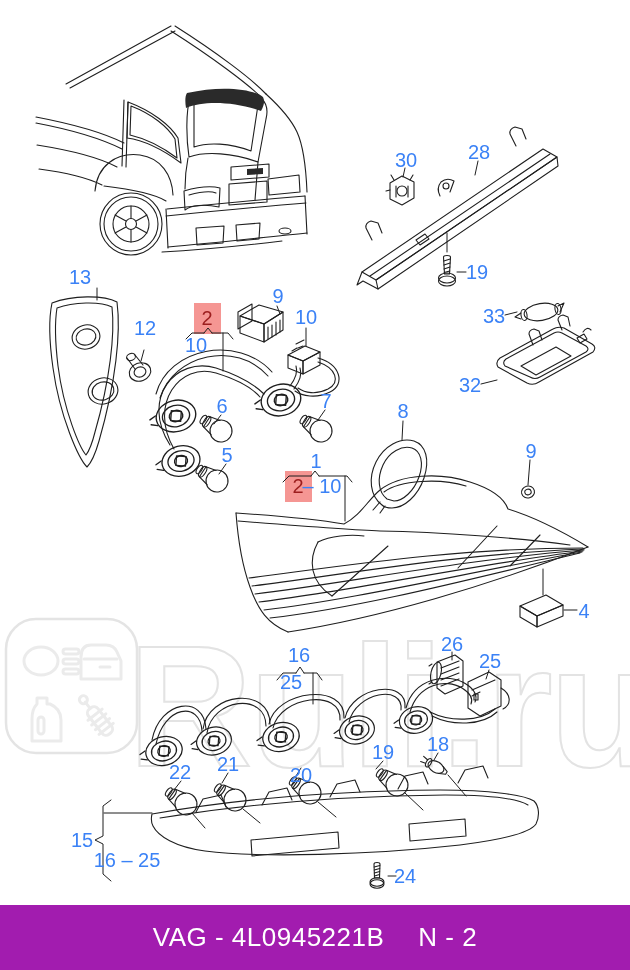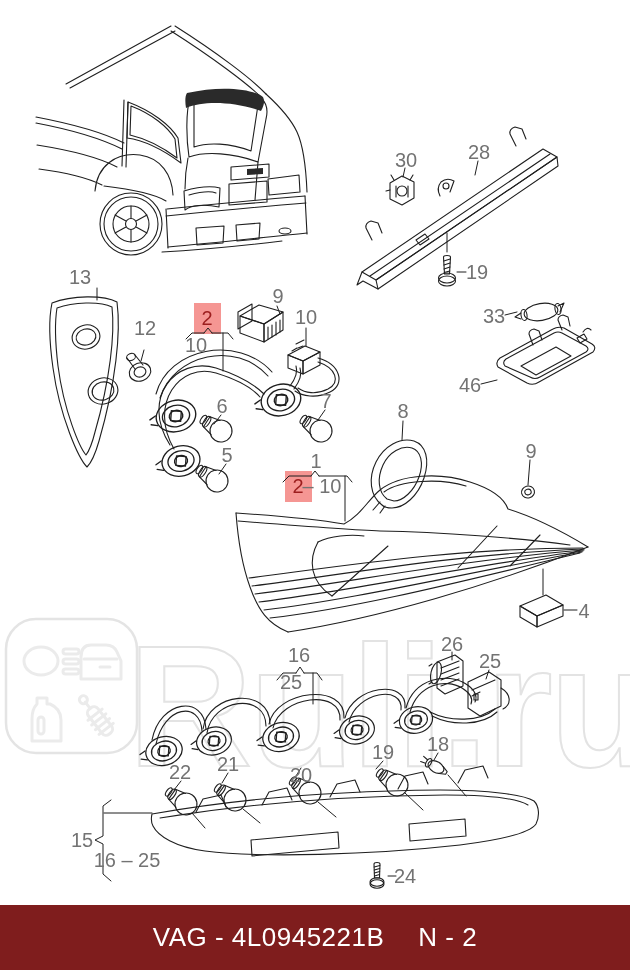--- a/index.html
+++ b/index.html
@@ -6,21 +6,21 @@
   #stage{position:relative;width:630px;height:970px;overflow:hidden;background:#ffffff;
          font-family:"Liberation Sans",sans-serif;}
   .layer{position:absolute;left:0;top:0;width:630px;height:970px;}
   #wm-layer{z-index:1;}
   #wm-text{position:absolute;left:128px;top:620px;font-size:172px;font-weight:bold;line-height:1;
            color:transparent;-webkit-text-stroke:2px #e3e3e3;letter-spacing:-3px;white-space:nowrap;}
   #hl-layer{z-index:2;}
   .hlbox{position:absolute;width:27px;height:31px;}
   #art-layer{z-index:3;}
   #callout-layer{z-index:4;}
-  .callout{position:absolute;transform:translate(-50%,-50%);font-size:20px;color:#737373;
+  .callout{position:absolute;transform:translate(-50%,-50%);font-size:20px;color:#3b82f6;
            white-space:nowrap;line-height:1;}
   #footer-bar{position:absolute;left:0;top:905px;width:630px;height:65px;z-index:5;
               display:flex;align-items:center;justify-content:center;gap:34px;
               font-size:26px;letter-spacing:.5px;}
 </style>
 </head>
 <body>
 
 <div id="stage">
 
@@ -351,33 +351,33 @@
       <div class="callout" style="left: 403px; top: 411px;">8</div>
       <div class="callout" style="left: 531px; top: 451px;">9</div>
       <div class="callout" style="left: 316px; top: 461px;">1</div>
       <div class="callout" style="left: 298px; top: 486px; color: rgb(156, 30, 30);">2</div>
       <div class="callout" style="left: 322px; top: 486px;">– 10</div>
       <div class="callout" style="left: 584px; top: 611px;">4</div>
       <div class="callout" style="left: 406px; top: 160px;">30</div>
       <div class="callout" style="left: 479px; top: 152px;">28</div>
       <div class="callout" style="left: 477px; top: 272px;">19</div>
       <div class="callout" style="left: 494px; top: 316px;">33</div>
-      <div class="callout" style="left: 470px; top: 385px;">46</div>
+      <div class="callout" style="left: 470px; top: 385px;">32</div>
       <div class="callout" style="left: 299px; top: 655px;">16</div>
       <div class="callout" style="left: 291px; top: 682px;">25</div>
       <div class="callout" style="left: 452px; top: 644px;">26</div>
       <div class="callout" style="left: 490px; top: 661px;">25</div>
       <div class="callout" style="left: 180px; top: 772px;">22</div>
       <div class="callout" style="left: 228px; top: 764px;">21</div>
       <div class="callout" style="left: 301px; top: 759px; margin-top: 16px;">20</div>
       <div class="callout" style="left: 383px; top: 752px;">19</div>
       <div class="callout" style="left: 438px; top: 744px;">18</div>
       <div class="callout" style="left: 82px; top: 840px;">15</div>
       <div class="callout" style="left: 127px; top: 860px;">16 – 25</div>
       <div class="callout" style="left: 405px; top: 876px;">24</div>
     </div>
 
-  <div id="footer-bar" style="background: #7f1d1d; color: rgb(255, 255, 255);">
+  <div id="footer-bar" style="background: #a21caf; color: rgb(255, 255, 255);">
     <span>VAG - 4L0945221B</span>
     <span>N - 2</span>
   </div>
 
 </div>
 
 </body></html>

